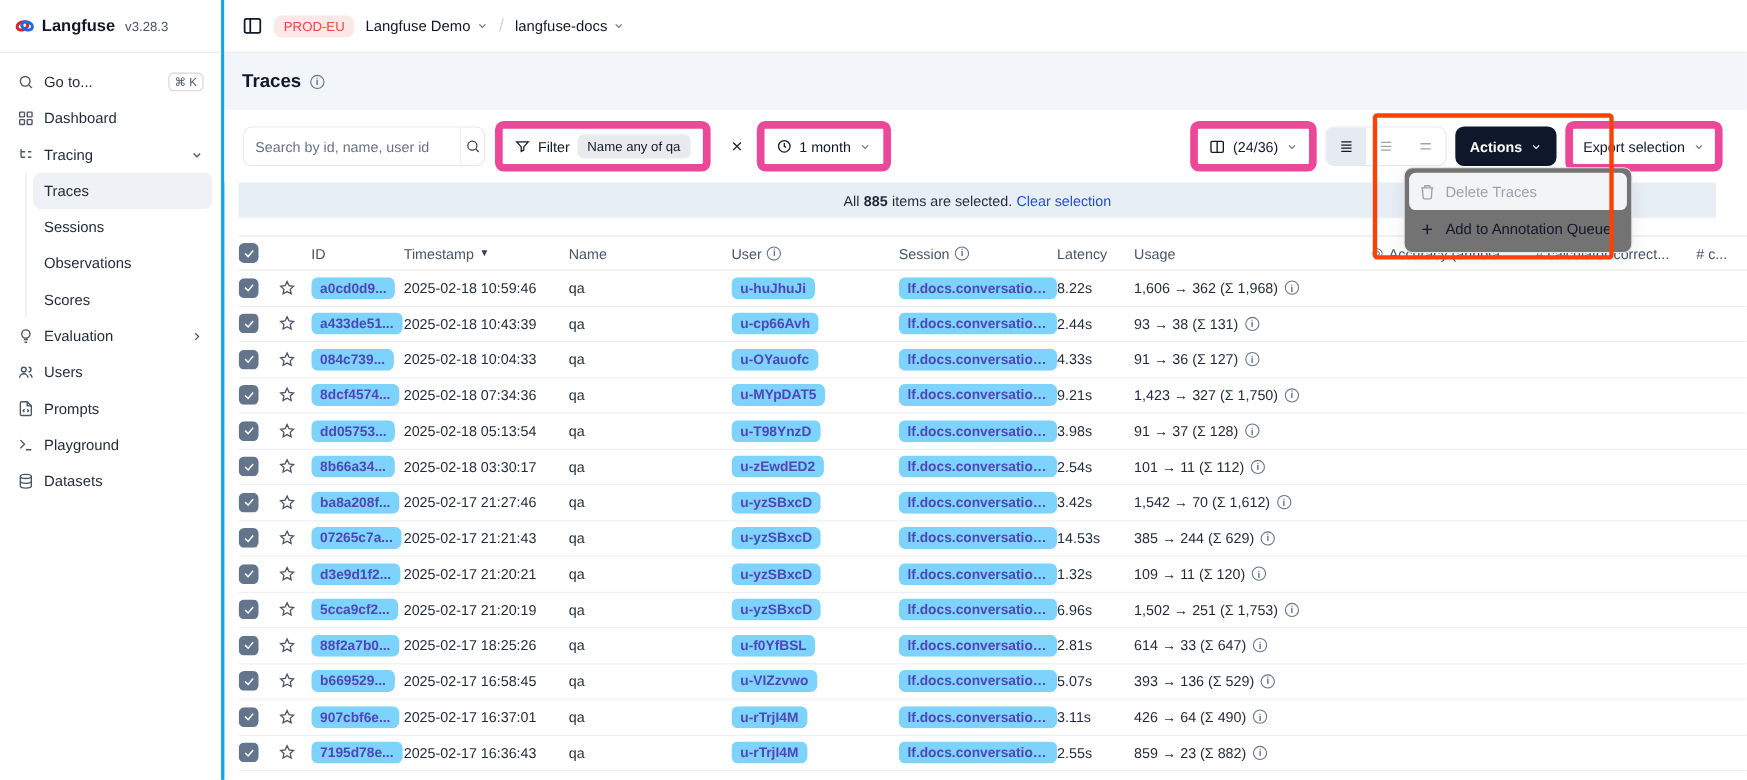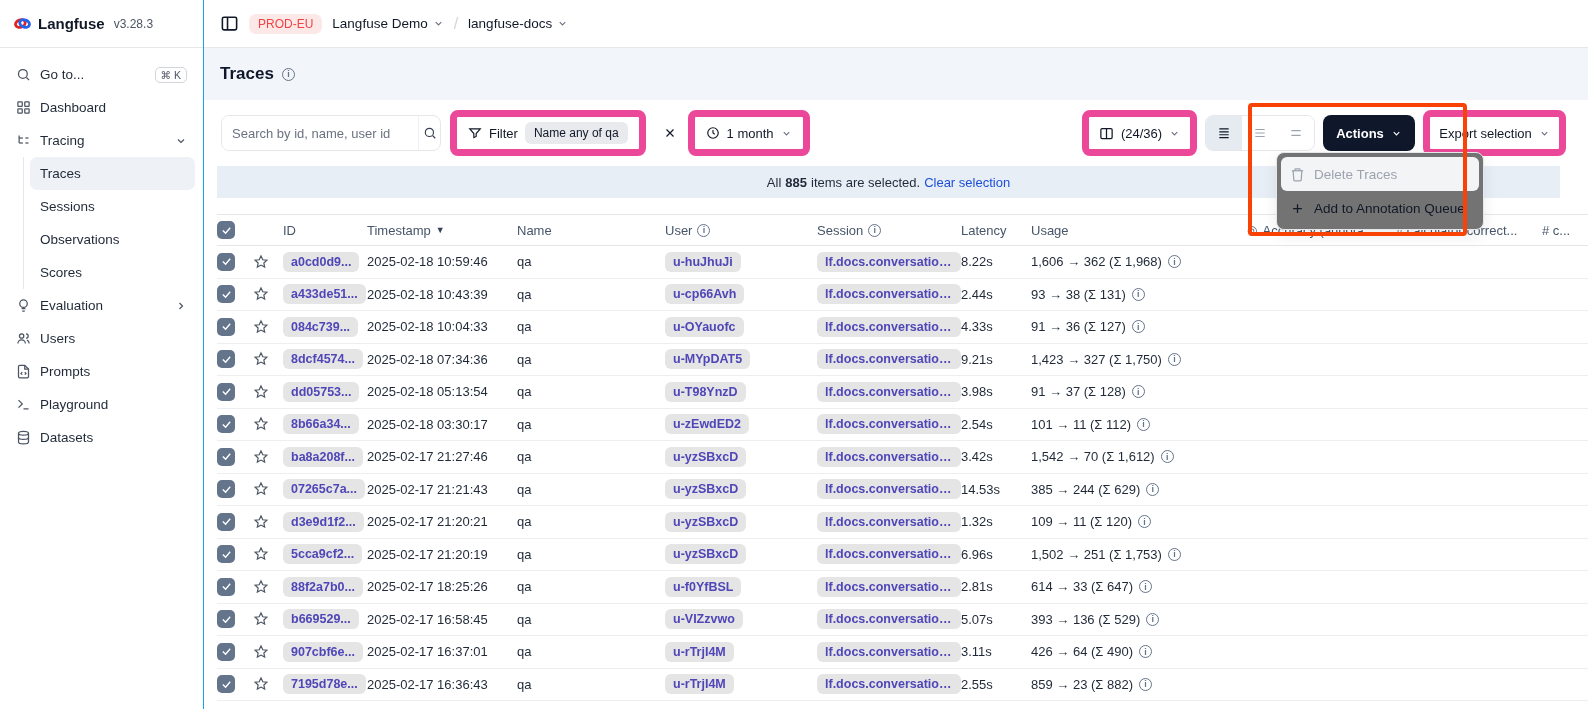--- a/index.html
+++ b/index.html
@@ -1,21 +1,21 @@
 <!DOCTYPE html>
 <html><head>
 <meta charset="utf-8">
 <style>
   * { margin:0; padding:0; box-sizing:border-box; }
   html,body { width:1588px; height:709px; overflow:hidden; background:#fff;
     font-family:"Liberation Sans", sans-serif; color:#0f172a; }
   .app { display:flex; width:100%; height:100%; }
 
   
-  .sidebar { width:204px; min-width:204px; border-right:1px solid #0ea5e9; background:#fff; }
+  .sidebar { width:204px; min-width:204px; border-right:3px solid #0ea5e9; background:#fff; }
   .sb-header { height:48px; display:flex; align-items:center; gap:7px; padding:0 14px; border-bottom:1px solid #e5e7eb; }
   .brand { font-weight:700; font-size:15px; color:#111827; }
   .version { font-size:12px; color:#4b5563; margin-left:2px; }
   .banner-wrap { padding:12px 12px 14px; border-bottom:1px solid #e5e7eb; }
   .view-banner { background:#fcf6d8; border:1px solid #ece1ae; border-radius:8px; padding:10px 12px; font-size:12.5px; color:#374151; }
   .view-banner u { font-weight:500; }
   nav { padding:10px 8px; }
   .nav-item { display:flex; align-items:center; gap:9px; height:33px; padding:0 8px; border-radius:7px;
     font-size:13.5px; color:#1f2937; cursor:pointer; }
   .nav-item .spacer { flex:1; }
@@ -59,21 +59,21 @@
   .sel-banner b { font-weight:700; }
   .sel-banner a { color:#1d4ed8; font-weight:400; text-decoration:none; cursor:pointer; }
 
   .table { margin-left:13px; }
   .trow { display:grid; grid-template-columns:36px 30px 84px 150px 148px 152px 144px 70px 216px 149px 146px minmax(0,1fr);
     align-items:center; height:32.5px; border-bottom:1px solid #eceef2; }
   .thead { border-top:1px solid #e5e7eb; border-bottom:1px solid #e5e7eb; height:32px; }
   .th { font-size:13px; font-weight:500; color:#475569; display:flex; align-items:center; gap:5px; overflow:hidden; white-space:nowrap; }
   .td { font-size:13px; color:#1f2937; display:flex; align-items:center; gap:6px; overflow:hidden; white-space:nowrap; }
   .cb { width:18px; height:18px; border-radius:5px; background:#64748b; display:flex; align-items:center; justify-content:center; cursor:pointer; }
-  .badge { background:#e5e5e5; color:#4f46b8; font-weight:600; font-size:12.5px; padding:3px 8px; border-radius:6px; cursor:pointer;
+  .badge { background:#7dd3fc; color:#4f46b8; font-weight:600; font-size:12.5px; padding:3px 8px; border-radius:6px; cursor:pointer;
     overflow:hidden; text-overflow:ellipsis; white-space:nowrap; max-width:100%; }
   .circle-i { width:13px; height:13px; min-width:13px; border:1.2px solid #64748b; border-radius:50%; display:inline-flex;
     align-items:center; justify-content:center; font-size:9px; color:#64748b; font-weight:600; }
   .sort { font-size:9px; color:#334155; }
 
   
   .dropdown { position:absolute; left:1276px; top:152px; width:208px; background:#737373; border:1px solid #e5e7eb;
     border-radius:8px; box-shadow:0 6px 16px rgba(15,23,42,.08); padding:4px; z-index:50; }
   .menu-item { display:flex; align-items:center; gap:9px; height:34px; padding:0 9px; border-radius:6px; font-size:13.5px; cursor:pointer; color:#111827; }
   .menu-item.disabled { color:#9ca3af; background:#f3f4f6; }

